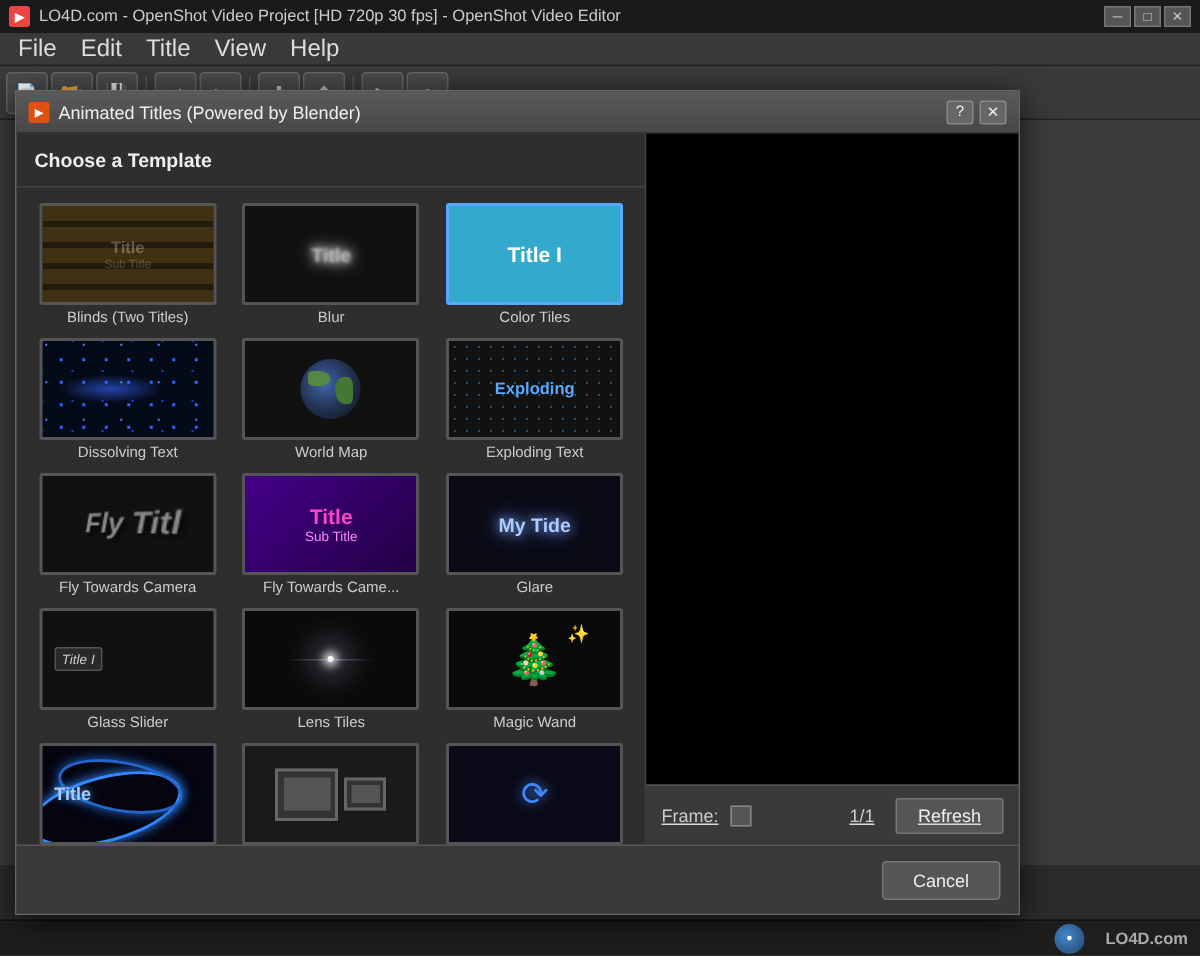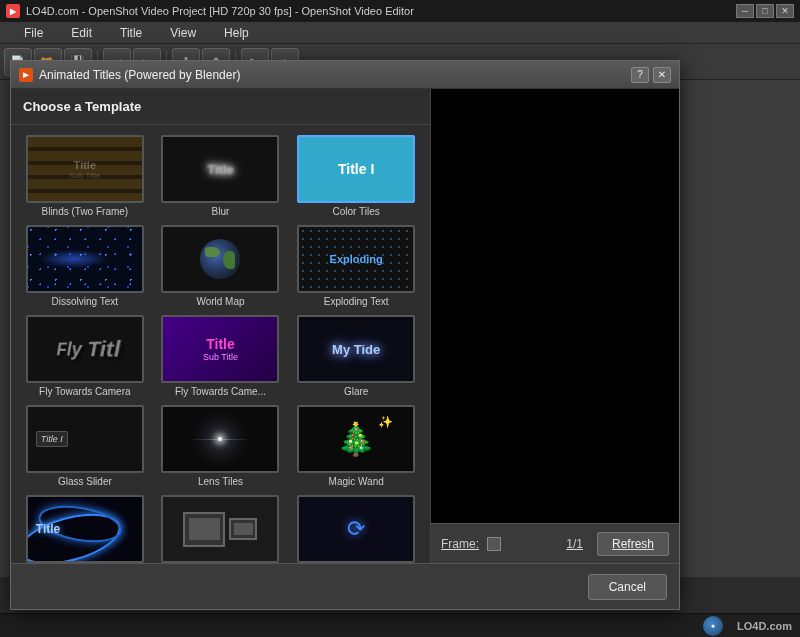--- a/index.html
+++ b/index.html
@@ -77,24 +77,23 @@
       height: 22px;
       display: flex;
       align-items: center;
       padding: 0 4px;
       border-bottom: 1px solid #222;
       flex-shrink: 0;
     }
     .menu-item {
       padding: 2px 8px;
       color: #ddd;
-      font-size: 12px;
+      font-size: 16px;
       cursor: pointer;
       border-radius: 2px;
-      margin-left: 12px;
     }
 
     
     .toolbar {
       background: #3a3a3a;
       height: 36px;
       display: flex;
       align-items: center;
       padding: 2px 4px;
       border-bottom: 1px solid #222;
@@ -816,21 +815,21 @@
           <div class="template-grid">
 
             <div class="template-item">
               <div class="template-thumb">
                 <div class="thumb-blinds">
                   <div class="thumb-blinds-strips"></div>
                   <span class="title-text">Title</span>
                   <span class="sub-text">Sub Title</span>
                 </div>
               </div>
-              <span class="template-label">Blinds (Two Frame)</span>
+              <span class="template-label">Blinds (Two Titles)</span>
             </div>
 
             <div class="template-item">
               <div class="template-thumb">
                 <div class="thumb-blur">
                   <span>Title</span>
                 </div>
               </div>
               <span class="template-label">Blur</span>
             </div>

